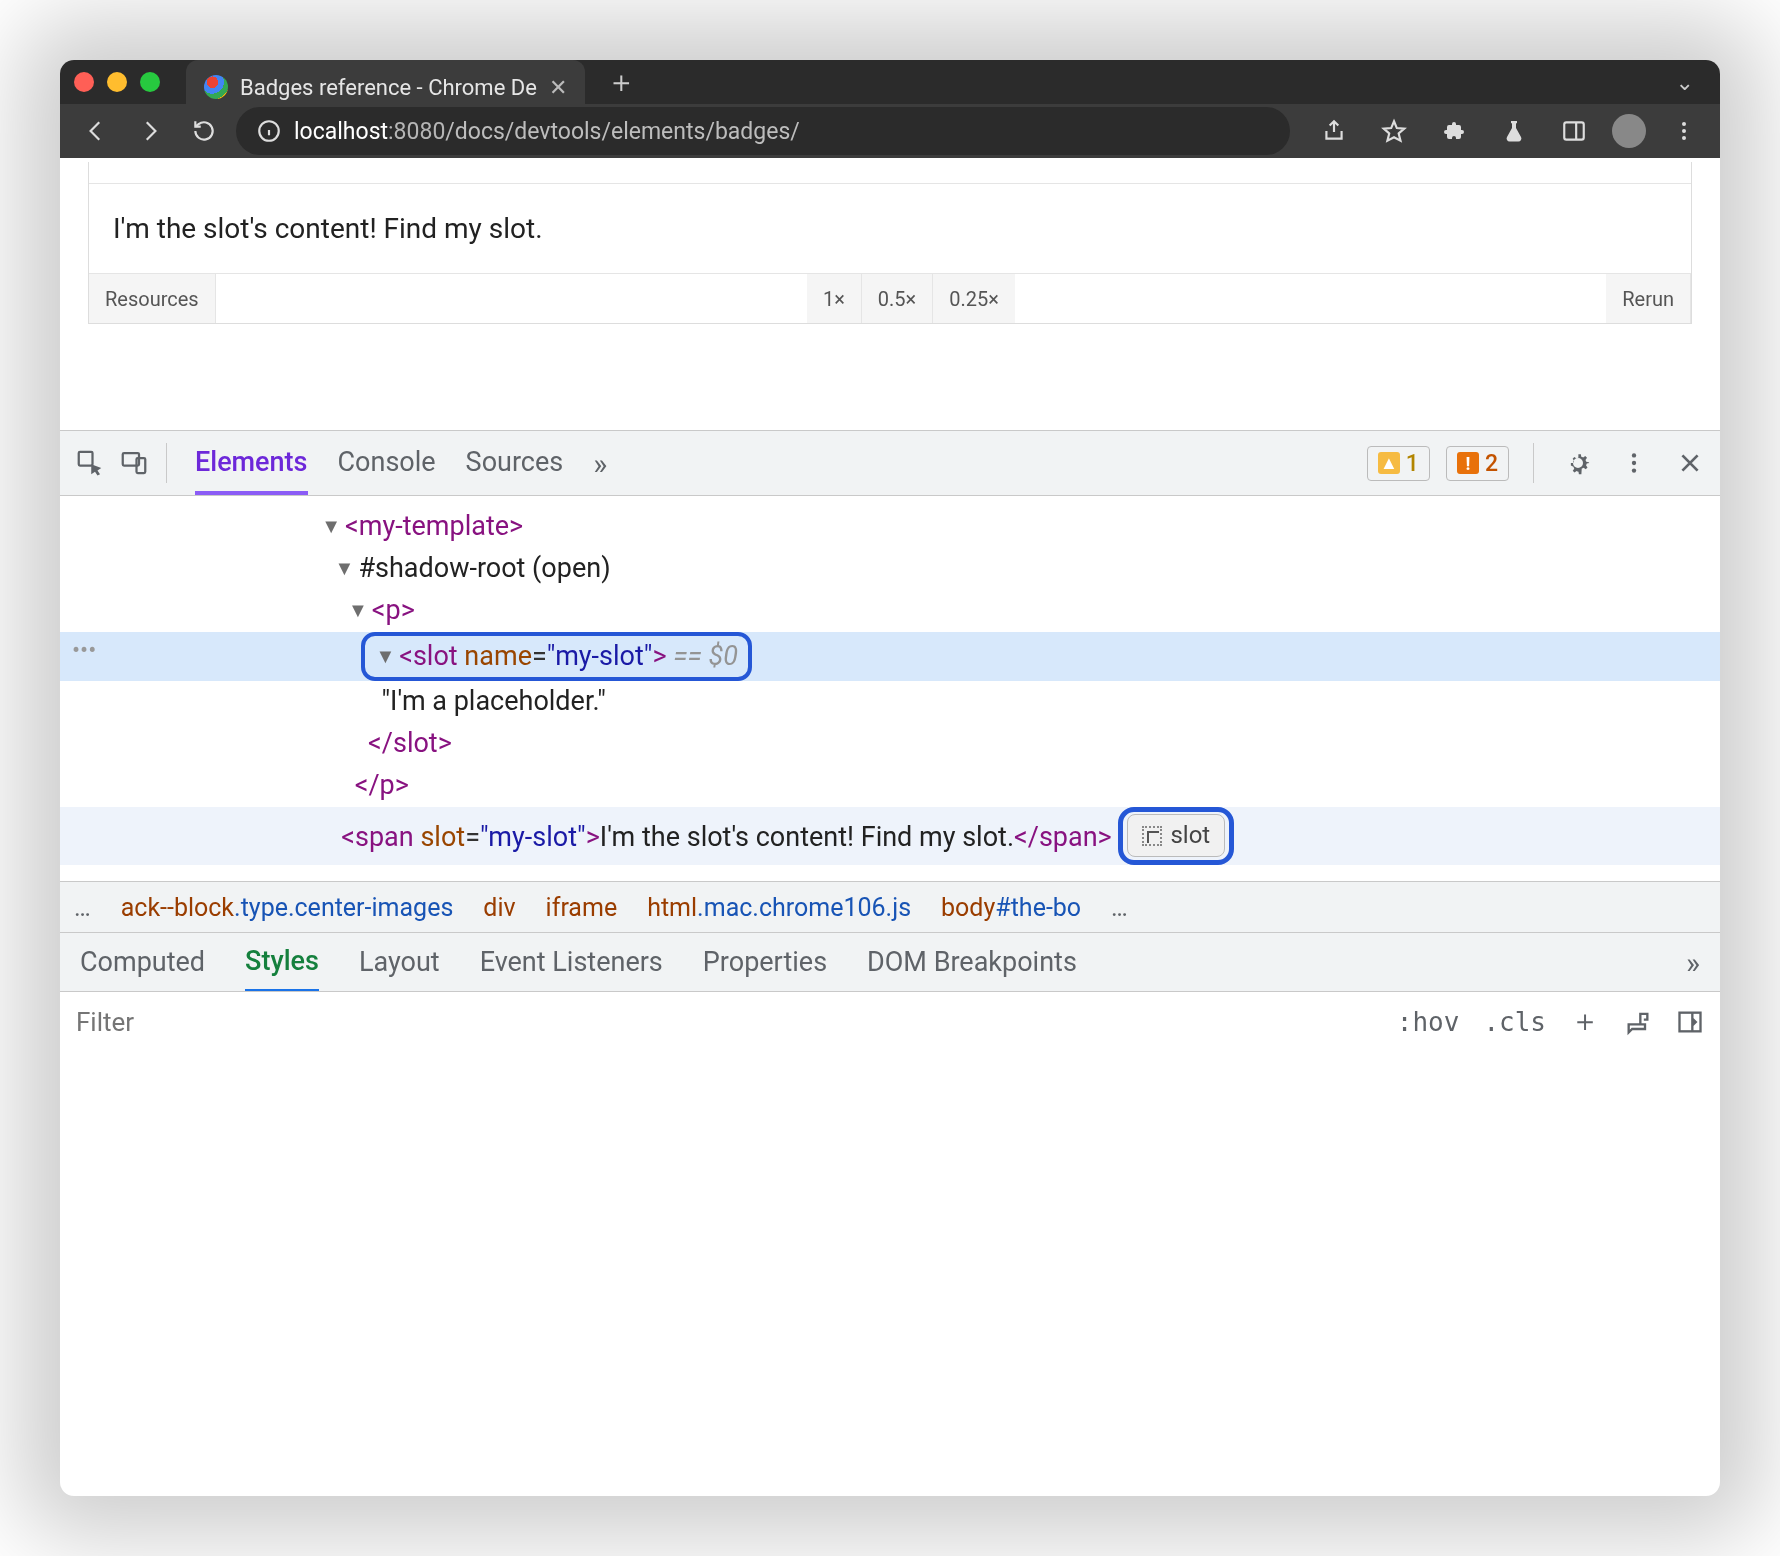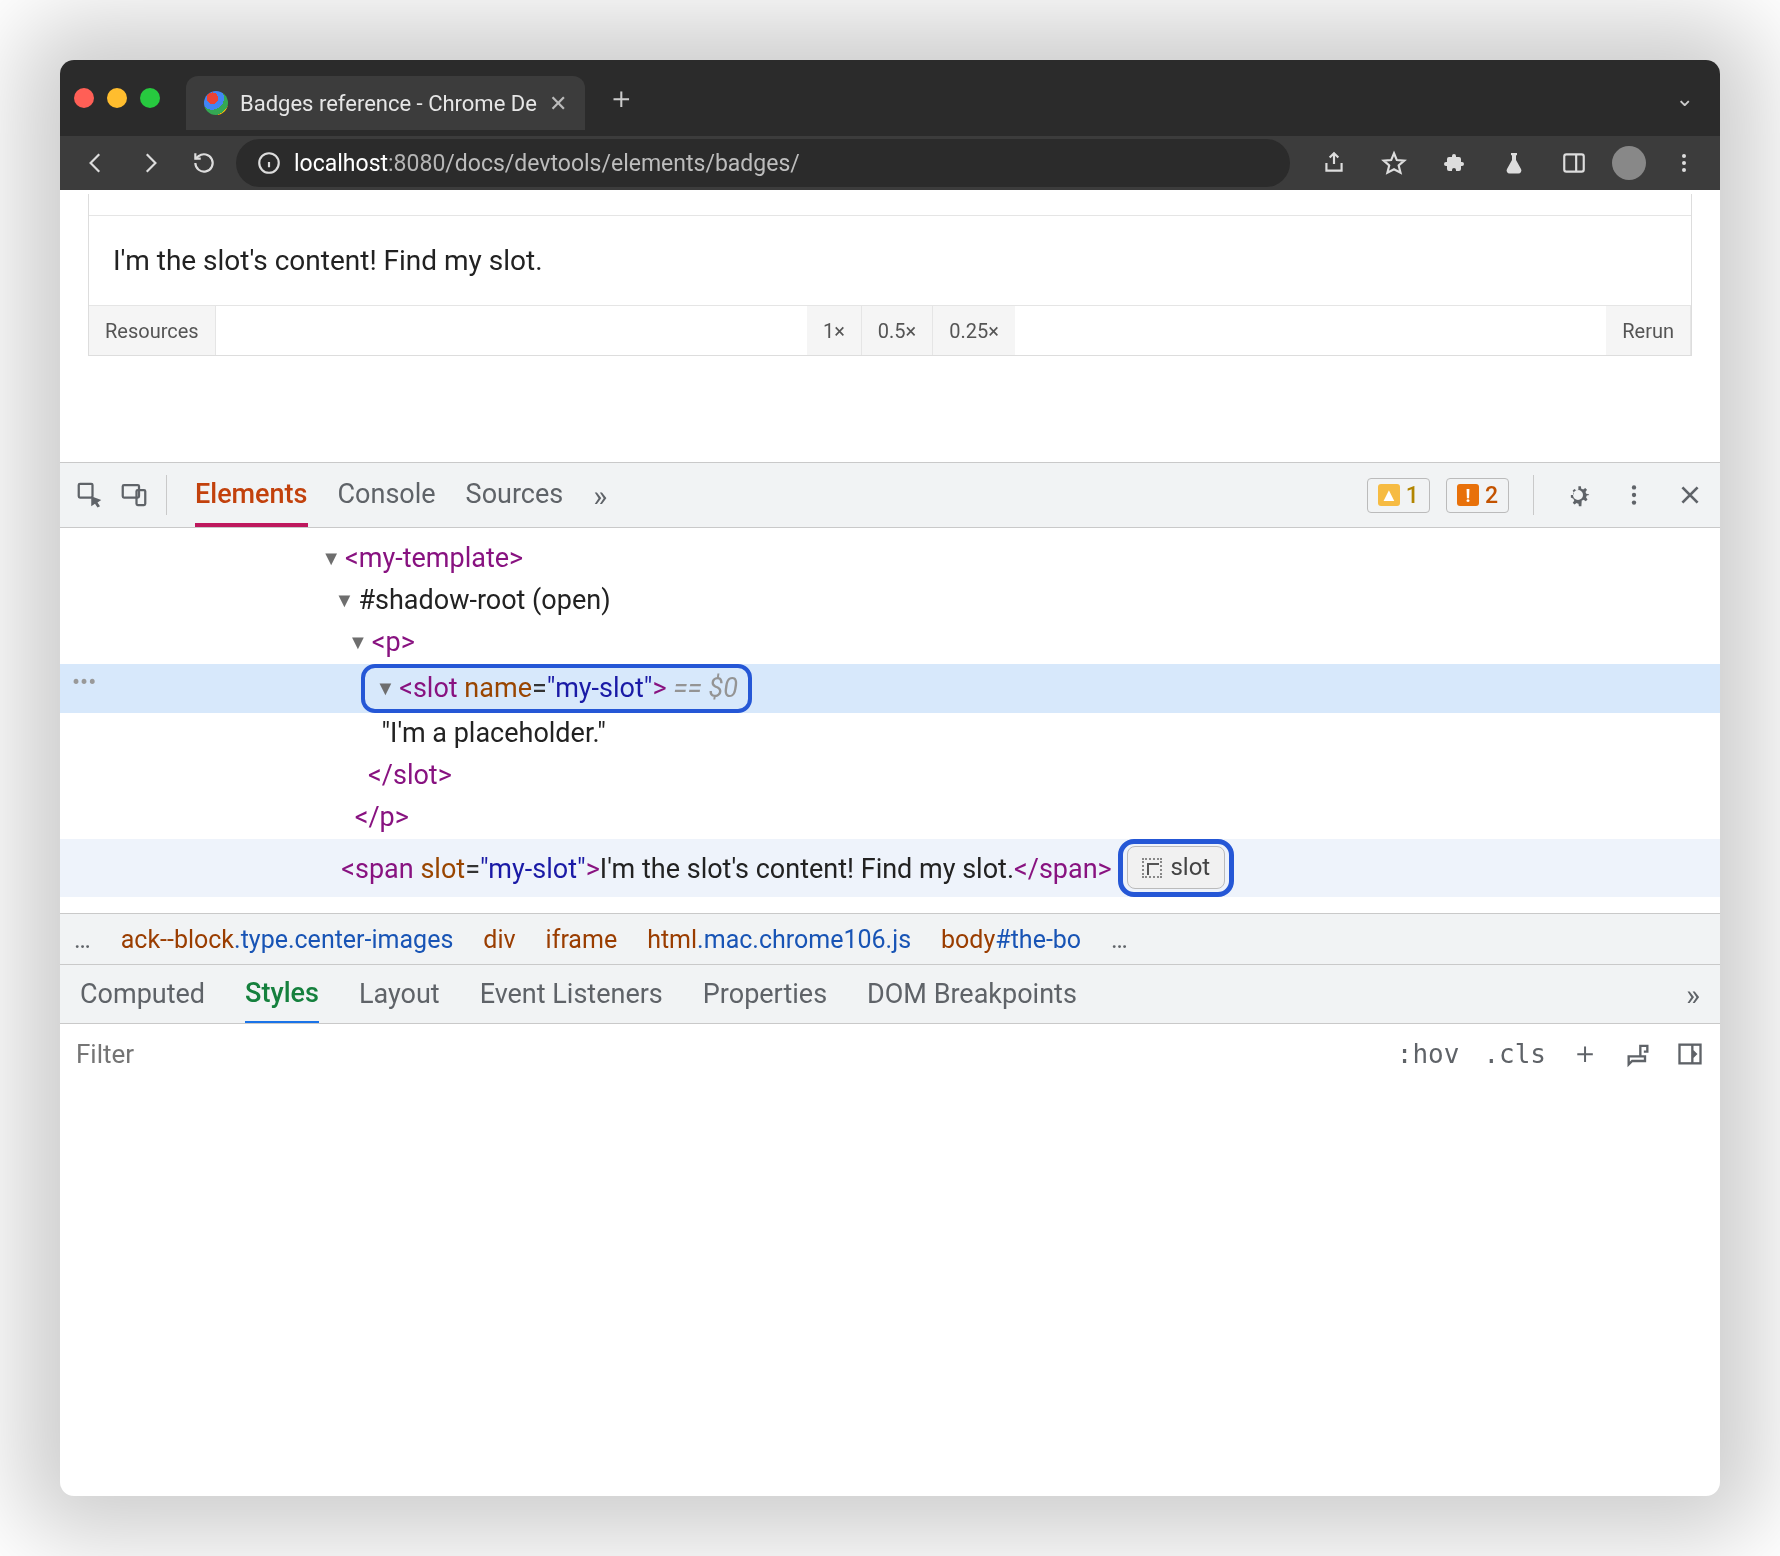--- a/index.html
+++ b/index.html
@@ -1,20 +1,20 @@
 <!DOCTYPE html>
 <html><head>
 <meta charset="utf-8">
 <style>
 * { margin: 0; padding: 0; box-sizing: border-box; font-family: -apple-system, BlinkMacSystemFont, "Segoe UI", Roboto, sans-serif; }
 body { background: #fff; width: 1780px; height: 1556px; position: relative; }
 .window { position: absolute; inset: 60px; background: #fff; border-radius: 14px; box-shadow: 0 0 90px 40px rgba(0,0,0,0.20); overflow: hidden; display: flex; flex-direction: column; }
 
 
-.titlebar { background: #2b2b2b; height: 76px; display: flex; align-items: center; padding: 0 14px; }
+.titlebar { background: #2b2b2b; height: 44px; display: flex; align-items: center; padding: 0 14px; }
 .traffic { display: flex; gap: 13px; margin-right: 26px; }
 .traffic span { width: 20px; height: 20px; border-radius: 50%; }
 .tl-red { background: #ff5f56; }
 .tl-yellow { background: #ffbd2e; }
 .tl-green { background: #27c93f; }
 .tab { display: flex; align-items: center; background: #3c3c3c; border-radius: 12px 12px 0 0; height: 54px; padding: 0 18px; margin-top: 10px; gap: 12px; min-width: 380px; }
 .tab .favicon { width: 24px; height: 24px; border-radius: 50%; background: radial-gradient(circle at 35% 30%, #ea4335 0 25%, #4285f4 0 50%, #34a853 0 75%, #fbbc05 0); flex-shrink:0; }
 .tab .title { color: #e6e6e6; font-size: 22px; white-space: nowrap; overflow: hidden; text-overflow: ellipsis; flex:1; }
 .tab .close { color: #bbb; font-size: 22px; }
 .newtab { width: 44px; height: 44px; display: flex; align-items: center; justify-content: center; margin-left: 14px; color: #ccc; font-size: 30px; }
@@ -42,21 +42,21 @@
 .page-ctrl .lbl { padding: 0 16px; border-right:1px solid #e5e5e5; background:#f5f5f5; height:100%; display:flex; align-items:center;}
 .page-ctrl .lbl.noborder{border-right:none;}
 .page-ctrl .spacer{flex:1;}
 .page-ctrl .rerun{margin-left:auto;}
 
 
 .dt-header { display: flex; align-items: center; height: 66px; border-top: 1px solid #c9c9c9; border-bottom: 1px solid #c9c9c9; padding: 0 10px; background:#f1f3f4; gap: 4px; }
 .dt-ico { width:40px; height:40px; display:flex; align-items:center; justify-content:center; }
 .dt-divider { width:1px; height:40px; background:#c9c9c9; margin: 0 8px; }
 .dt-tabs { display:flex; gap: 30px; margin-left: 16px; font-size: 27px; color:#5f6368;}
-.dt-tabs .active { color:#c2410c; border-bottom: 4px solid #be185d; padding-bottom: 12px; margin-bottom:-14px; font-weight:500;}
+.dt-tabs .active { color:#6d28d9; border-bottom: 4px solid #8b5cf6; padding-bottom: 12px; margin-bottom:-14px; font-weight:500;}
 .dt-right { margin-left:auto; display:flex; align-items:center; gap: 16px;}
 .badge { display:flex; align-items:center; gap:6px; border:1px solid #bbb; border-radius:4px; padding:3px 10px; font-size:23px; font-weight:500; }
 .badge .sq { width:22px; height:22px; border-radius:3px; display:flex; align-items:center; justify-content:center; color:#fff; font-weight:700; font-size:18px;}
 .badge.warn .sq{ background:#f6bb42;}
 .badge.err .sq{ background:#e8710a;}
 .badge.warn { color:#b28500;}
 .badge.err { color:#c35300;}
 svg.gear{ width:30px; height:30px; fill:#5f6368;}
 
 

